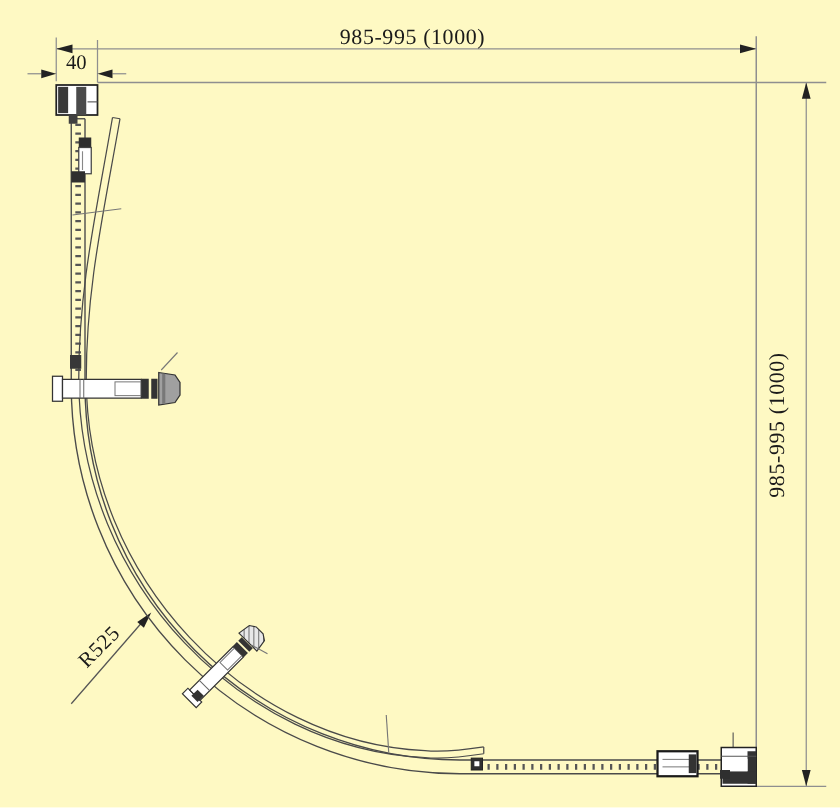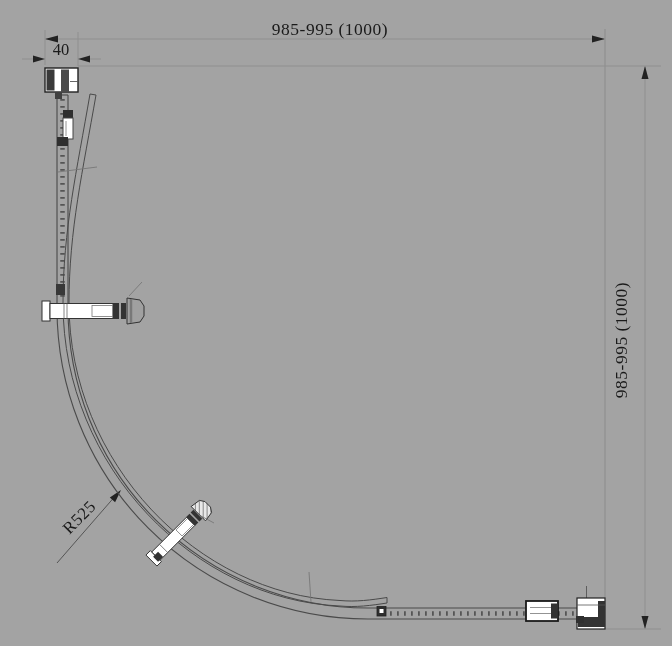--- a/index.html
+++ b/index.html
@@ -1,16 +1,16 @@
 <!DOCTYPE html>
 <html><head>
 <meta charset="utf-8">
 <style>
   html,body{margin:0;padding:0;background:#fff;}
-  .stage{position:relative;width:672px;height:646px;background:#a3a3a3;overflow:hidden;
+  .stage{position:relative;width:672px;height:646px;background:#fef9c3;overflow:hidden;
          font-family:"Liberation Serif", serif;}
   svg{display:block;}
   text{fill:#1a1a1a;font-family:"Liberation Serif", serif;}
   .dimtxt{font-size:17.5px;letter-spacing:.5px;}
   .dimtxt40{font-size:16.5px;}
   .radtxt{font-size:17px;letter-spacing:.5px;}
 </style>
 </head>
 <body>
 

